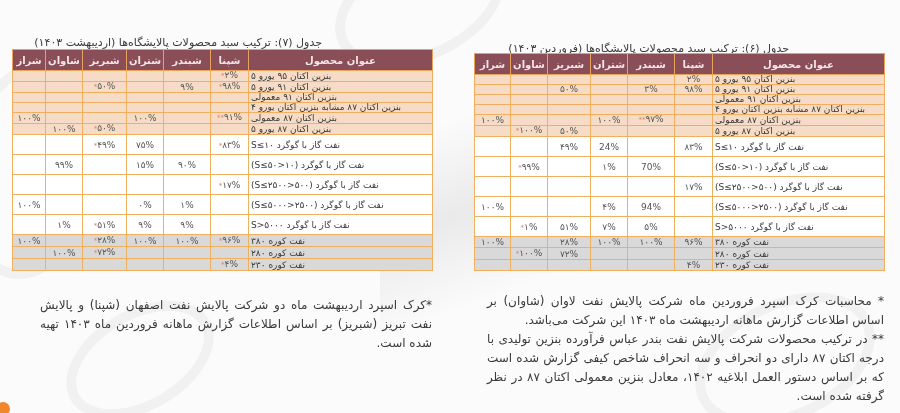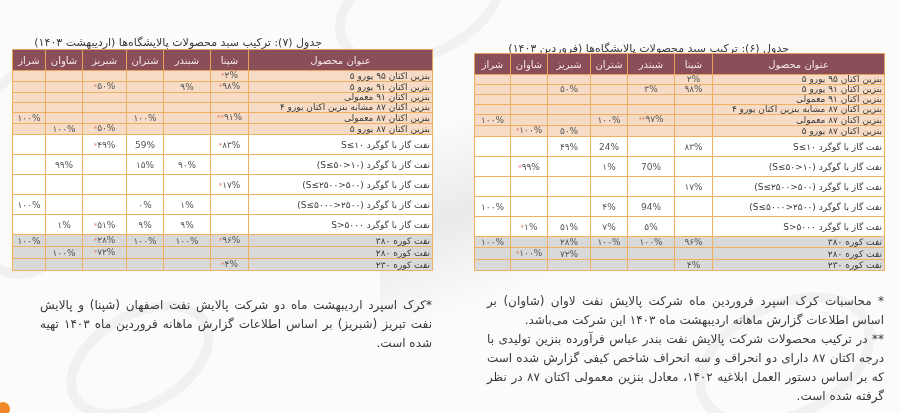--- a/index.html
+++ b/index.html
@@ -5,23 +5,23 @@
   html,body{margin:0;padding:0;}
   body{width:900px;height:413px;background:#fbfbfb;position:relative;overflow:hidden;font-family:"DejaVu Sans",sans-serif;}
   .wm{position:absolute;border-radius:50%;border:10px solid #ececec;opacity:.7;}
   .wm.a{left:330px;top:-50px;width:160px;height:90px;transform:rotate(-25deg);}
   .wm.b{left:60px;top:310px;width:140px;height:80px;transform:rotate(-30deg);}
   .wm.c{left:690px;top:300px;width:170px;height:100px;transform:rotate(-25deg);}
   .wm.d{left:-40px;top:60px;width:120px;height:200px;transform:rotate(10deg);}
   .swoosh{position:absolute;background:linear-gradient(160deg,rgba(230,230,230,0) 30%,rgba(232,232,232,.9) 50%,rgba(230,230,230,0) 70%);}
   .title{position:absolute;font-size:11px;color:#3a3a3a;white-space:nowrap;direction:rtl;margin-left:25px;}
   table{position:absolute;border-collapse:collapse;table-layout:fixed;direction:rtl;font-size:9px;}
-  th{background:#8a4e58;color:#f4e6e8;font-weight:normal;font-size:10px;height:20px;padding:0;border:1px solid #e8a25a;}
+  th{background:#8a4e58;color:#f4e6e8;font-weight:bold;font-size:10px;height:20px;padding:0;border:1px solid #e8a25a;}
   td{border:1px solid #f0b060;padding:0 2px;color:#555;text-align:center;white-space:nowrap;overflow:hidden;}
-  td.lbl{text-align:right;color:#3a3a3a;}
+  td.lbl{text-align:left;color:#3a3a3a;}
   tr.o td{background:#f6dcc6;height:9px;line-height:9px;}
   tr.w td{background:#ffffff;height:19px;}
   tr.g td{background:#d9d9d9;height:10px;line-height:10px;}
   .star{color:#e0806a;font-size:7px;}
   .note{position:absolute;direction:rtl;text-align:justify;font-size:12px;color:#3a3a3a;line-height:19px;}
   .corner{position:absolute;left:-4px;top:402px;width:14px;height:14px;background:#f0882a;border-radius:50%;}
 </style>
 </head>
 <body>
 
@@ -105,21 +105,21 @@
         <td></td>
         <td></td>
         <td>۵۰%<span class="star">*</span></td>
         <td>۱۰۰%</td>
         <td></td>
       </tr>
       <tr class="w">
         <td class="lbl">نفت گاز با گوگرد S≤۱۰</td>
         <td>۸۳%<span class="star">*</span></td>
         <td></td>
-        <td>59%</td>
+        <td>۷۵%</td>
         <td>۴۹%<span class="star">*</span></td>
         <td></td>
         <td></td>
       </tr>
       <tr class="w">
         <td class="lbl">نفت گاز با گوگرد (۱۰&lt;S≤۵۰)</td>
         <td></td>
         <td>۹۰%</td>
         <td>۱۵%</td>
         <td></td>

